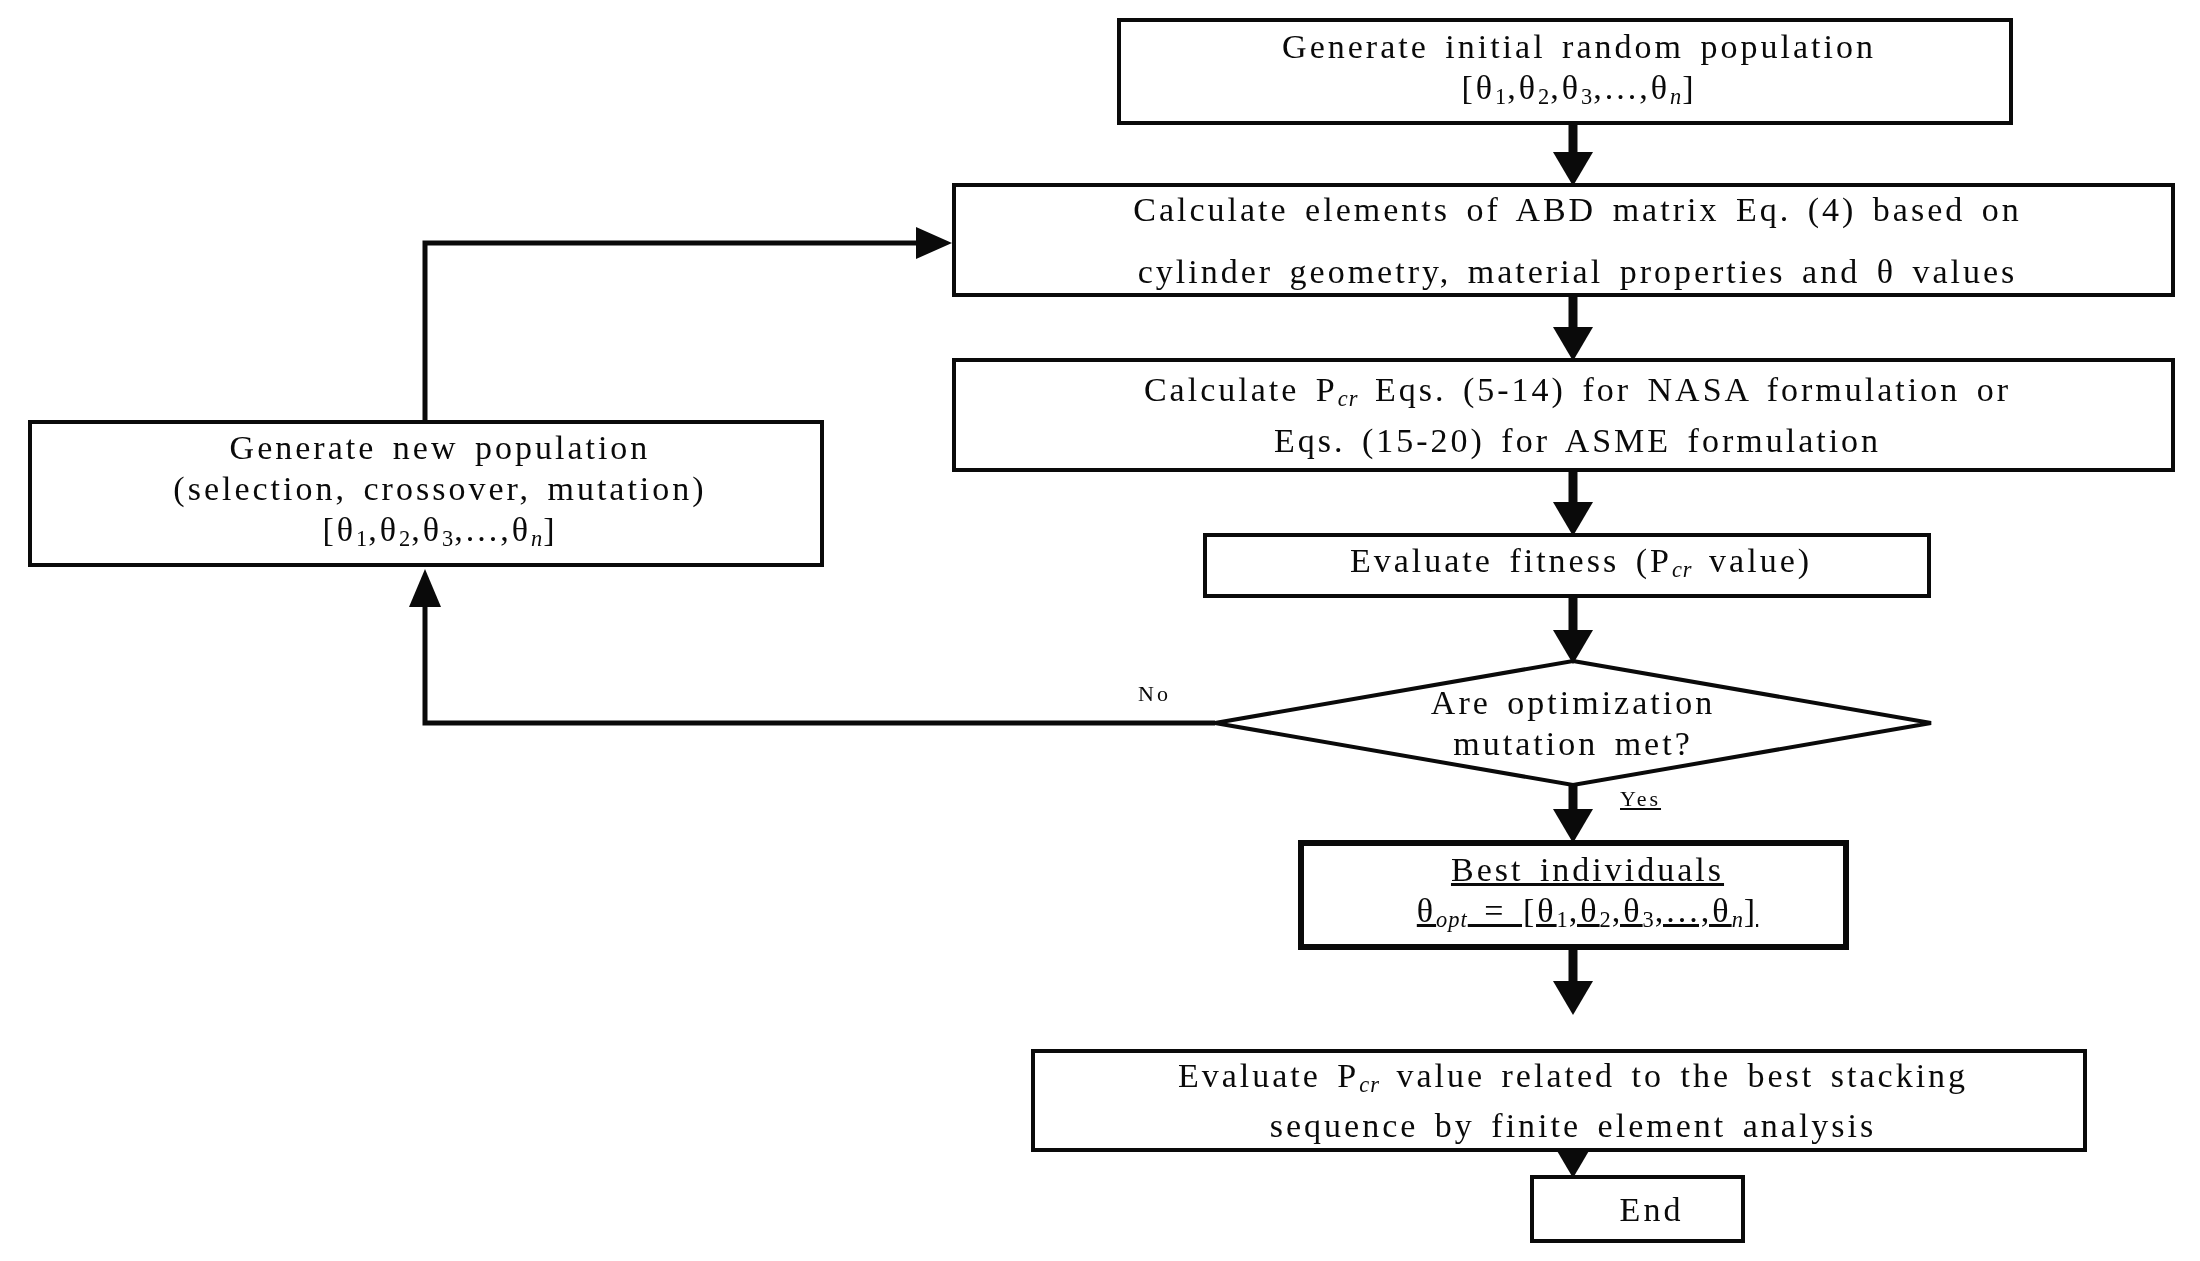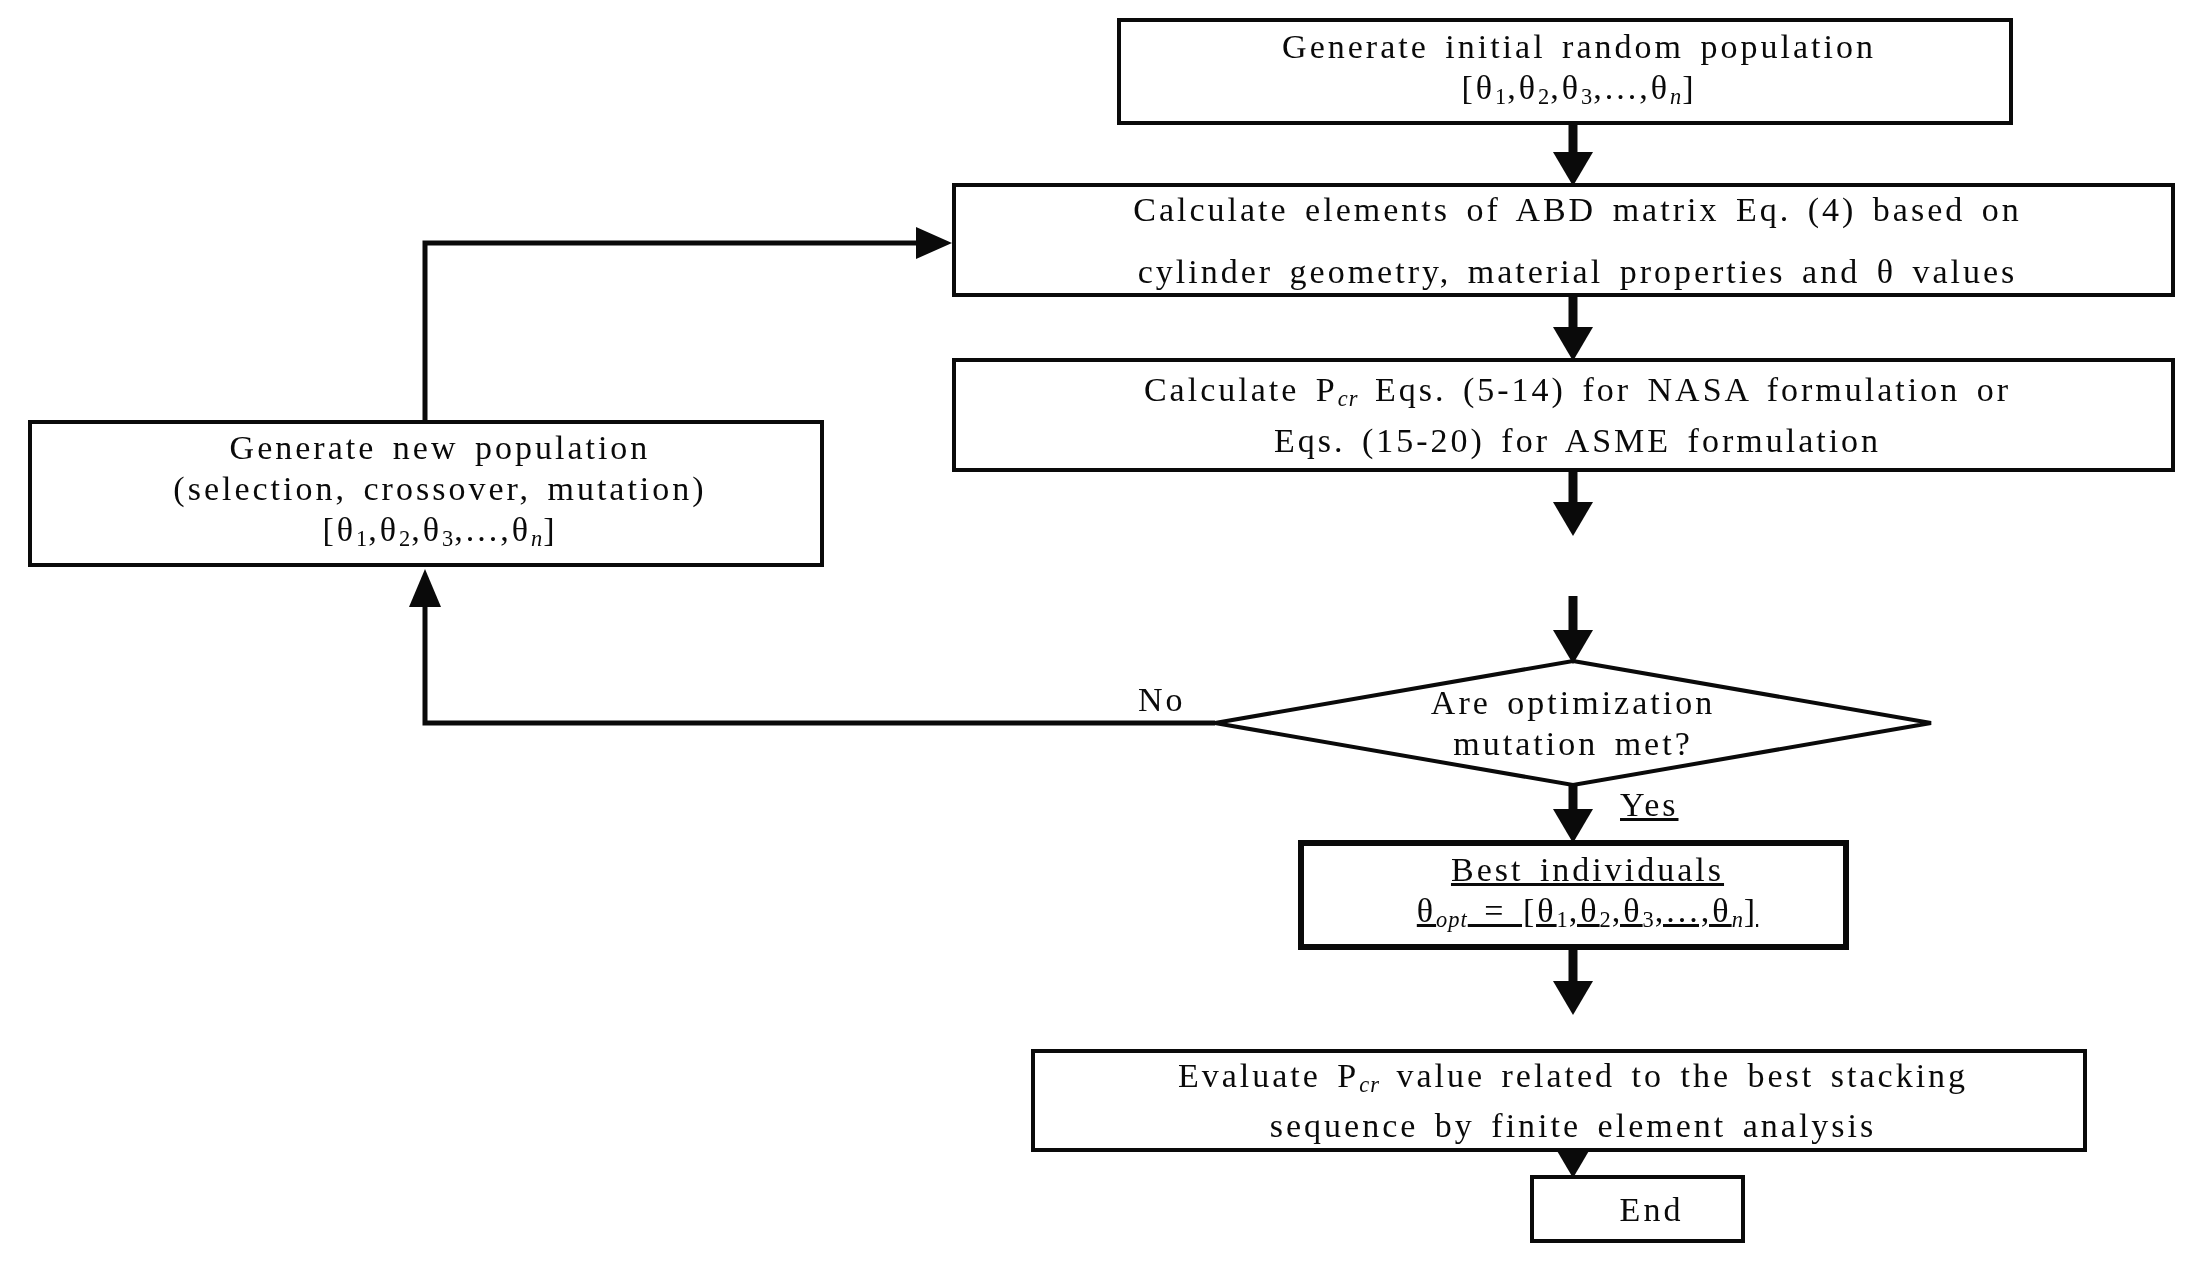--- a/index.html
+++ b/index.html
@@ -55,21 +55,21 @@
     white-space: nowrap;
   }
   .sub {
     font-size: 0.66em;
     vertical-align: -0.24em;
     letter-spacing: 1px;
   }
   .it { font-style: italic; }
   .edge-label {
     position: absolute;
-    font-size: 34px;
+    font-size: 22px;
     letter-spacing: 3px;
     white-space: nowrap;
   }
   
   #n-start  { left: 1117px; top: 18px;   width: 896px;  height: 107px; }
   #n-abd    { left: 952px;  top: 183px;  width: 1223px; height: 114px; gap: 21px; }
   #n-pcr    { left: 952px;  top: 358px;  width: 1223px; height: 114px; }
   #n-fit    { left: 1203px; top: 533px;  width: 728px;  height: 65px;  }
   #n-dec    { left: 1215px; top: 661px;  width: 716px;  height: 124px; }
   #n-newpop { left: 28px;   top: 420px;  width: 796px;  height: 147px; }
@@ -138,20 +138,23 @@
   <div class="node" id="n-abd">
       <div class="tline"><span>Calculate elements of ABD matrix Eq. (4) based on</span></div>
       <div class="tline"><span>cylinder geometry, material properties and θ values</span></div>
     </div>
 
   <div class="node" id="n-pcr">
       <div class="tline"><span>Calculate P</span><span class="sub it">cr</span><span> Eqs. (5-14) for NASA formulation or</span></div>
       <div class="tline"><span>Eqs. (15-20) for ASME formulation</span></div>
     </div>
 
+  <div class="node" id="n-fit">
+      <div class="tline"><span>Evaluate fitness (P</span><span class="sub it">cr</span><span> value)</span></div>
+    </div>
 
   <div class="diamond-text" id="n-dec">
       <div class="tline"><span>Are optimization</span></div>
       <div class="tline"><span>mutation met?</span></div>
     </div>
 
   <div class="node" id="n-newpop">
       <div class="tline"><span>Generate new population</span></div>
       <div class="tline"><span>(selection, crossover, mutation)</span></div>
       <div class="tline"><span>[θ</span><span class="sub">1</span><span>,θ</span><span class="sub">2</span><span>,θ</span><span class="sub">3</span><span>,...,θ</span><span class="sub it">n</span><span>]</span></div>

